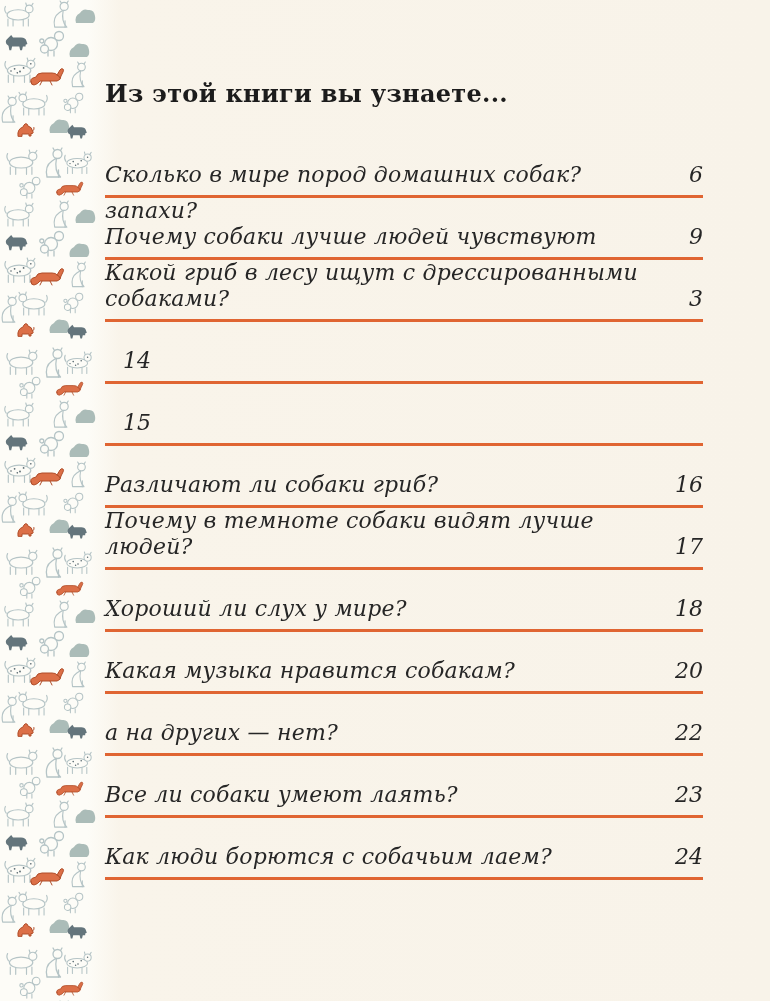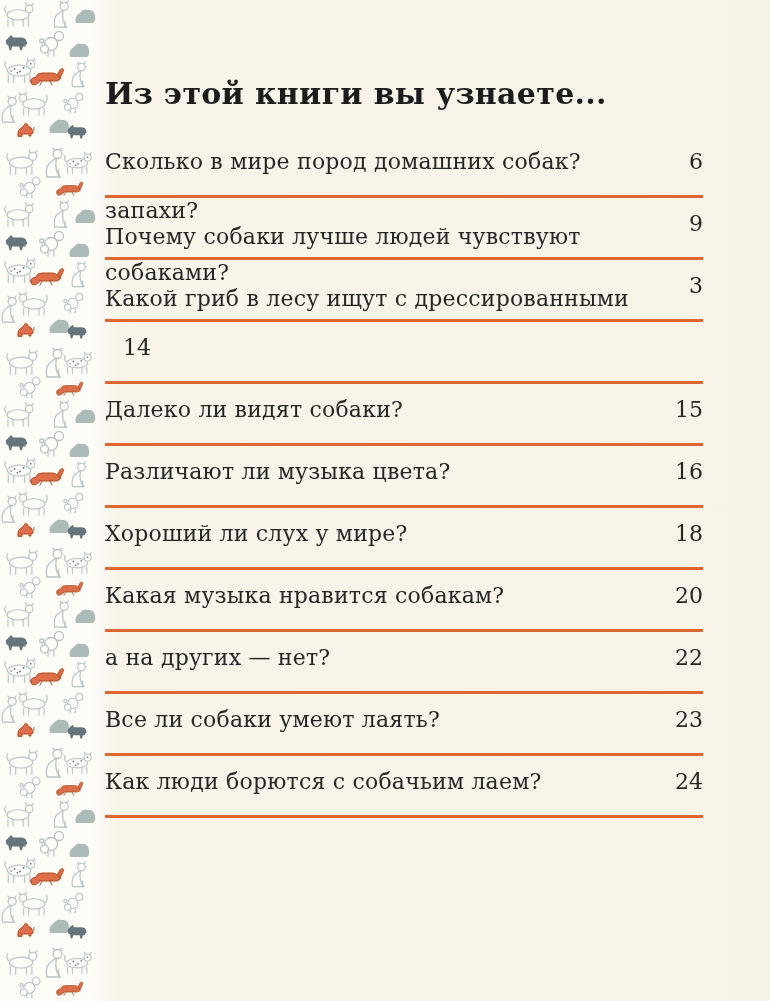--- a/index.html
+++ b/index.html
@@ -19,34 +19,35 @@
     width: 96px; height: 1001px;
   }
   .sidebar svg { display: block; }
   .content {
     position: absolute;
     left: 105px; top: 80px;
     width: 598px;
   }
   .page-title {
     margin: 0;
-    font-size: 30px;
+    font-size: 24px;
     line-height: 28px;
     font-weight: 700;
     color: #1c1c1c;
     letter-spacing: 0.3px;
   }
   .toc { margin-top: 28px; }
   .toc-row {
     display: flex;
-    align-items: center;
+    align-items: flex-end;
     box-sizing: border-box;
     min-height: 62px;
     border-bottom: 3px solid #e06532;
     padding-bottom: 7px;
+    font-style: italic;
   }
   .toc-q { flex: 1 1 auto; }
   .toc-line {
     font-size: 22px;
     line-height: 26px;
     color: #262626;
     letter-spacing: 0.2px;
   }
   .toc-num {
     flex: 0 0 auto;
@@ -154,44 +155,47 @@
   <div class="toc-row">
     <div class="toc-q">
             <div class="toc-line">запахи?</div>
             <div class="toc-line">Почему собаки лучше людей чувствуют</div>
           </div>
     <div class="toc-num">9</div>
   </div>
 
   <div class="toc-row">
     <div class="toc-q">
+            <div class="toc-line">Какой гриб в лесу ищут с дрессированными</div>
             <div class="toc-line">собаками?</div>
-            <div class="toc-line">Какой гриб в лесу ищут с дрессированными</div>
           </div>
     <div class="toc-num">3</div>
   </div>
 
   <div class="toc-row">
     <div class="toc-num">14</div>
   </div>
 
   <div class="toc-row">
-    <div class="toc-q">
-            <div class="toc-line">Далеко ли видят собаки?</div>
-          </div>
     <div class="toc-num">15</div>
   </div>
 
   <div class="toc-row">
     <div class="toc-q">
-            <div class="toc-line">Различают ли музыка цвета?</div>
+            <div class="toc-line">Различают ли собаки гриб?</div>
           </div>
     <div class="toc-num">16</div>
   </div>
 
+  <div class="toc-row">
+    <div class="toc-q">
+            <div class="toc-line">Почему в темноте собаки видят лучше людей?</div>
+          </div>
+    <div class="toc-num">17</div>
+  </div>
 
   <div class="toc-row">
     <div class="toc-q">
             <div class="toc-line">Хороший ли слух у мире?</div>
           </div>
     <div class="toc-num">18</div>
   </div>
 
   <div class="toc-row">
     <div class="toc-q">

